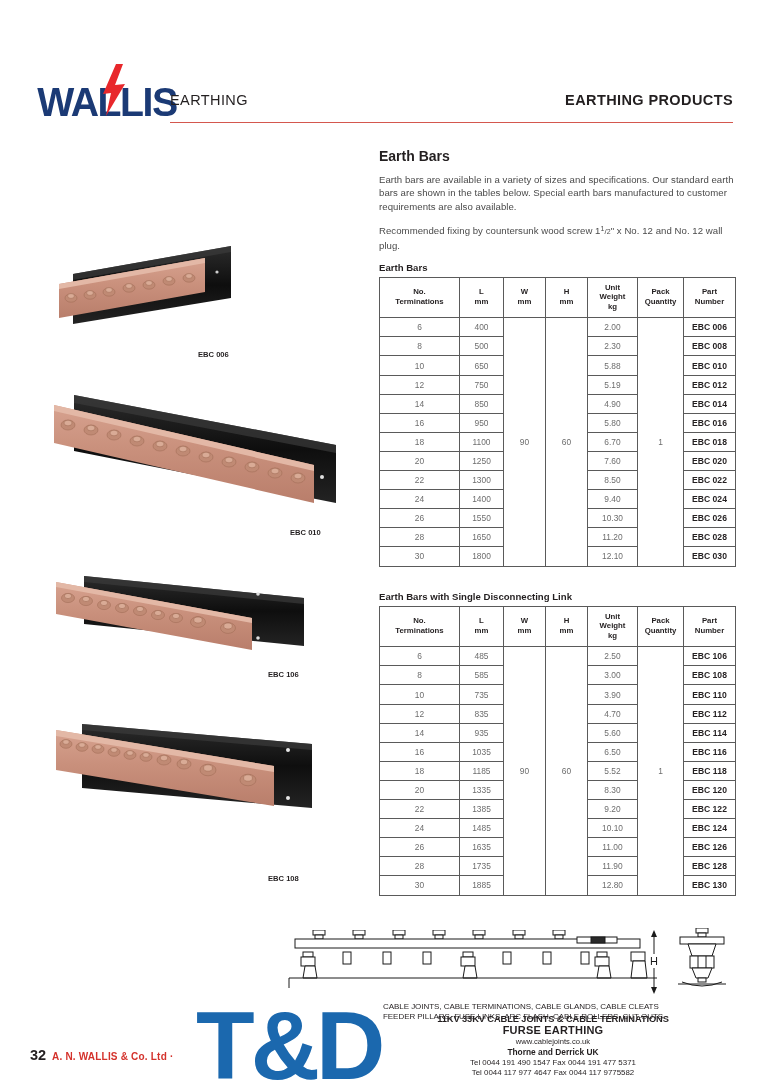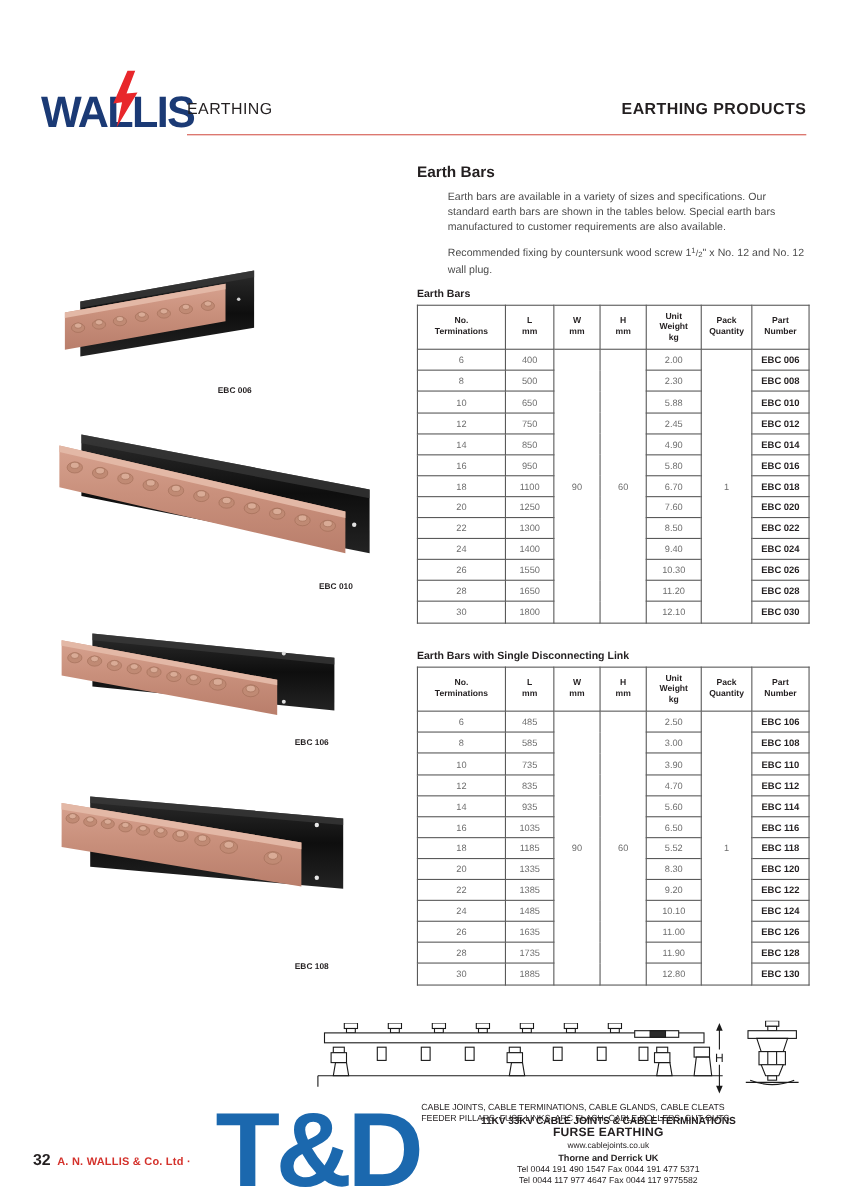--- a/index.html
+++ b/index.html
@@ -35,21 +35,20 @@
     background:#d4574e;
   }
 
   
   #right-col { position:absolute; left:379px; top:148px; width:356px; }
 
   .sec-title { font-size:14px; font-weight:bold; color:#231f20; margin-bottom:9px; }
   .body-p {
     font-size:9.6px; line-height:13.4px; color:#4a4a4a; margin-bottom:9px;
     letter-spacing:.05px;
-    margin-left:28px;
   }
   .body-p sup { font-size:7px; vertical-align:.45em; }
   .body-p sub { font-size:7px; vertical-align:-.05em; }
   .frac { font-size:8px; }
   .tbl-cap { font-size:9.6px; font-weight:bold; color:#231f20; margin-bottom:4px; }
 
   table.spec {
     width:356px; border-collapse:collapse; table-layout:fixed;
     border:1.4px solid #3d3d3d;
     padding-left:36px;
@@ -327,21 +326,21 @@
         </tr>
         <tr>
           <td>10</td>
           <td>650</td>
           <td>5.88</td>
           <td class="pn">EBC 010</td>
         </tr>
         <tr>
           <td>12</td>
           <td>750</td>
-          <td>2.45</td>
+          <td>5.19</td>
           <td class="pn">EBC 012</td>
         </tr>
         <tr>
           <td>14</td>
           <td>850</td>
           <td>4.90</td>
           <td class="pn">EBC 014</td>
         </tr>
         <tr>
           <td>16</td>

